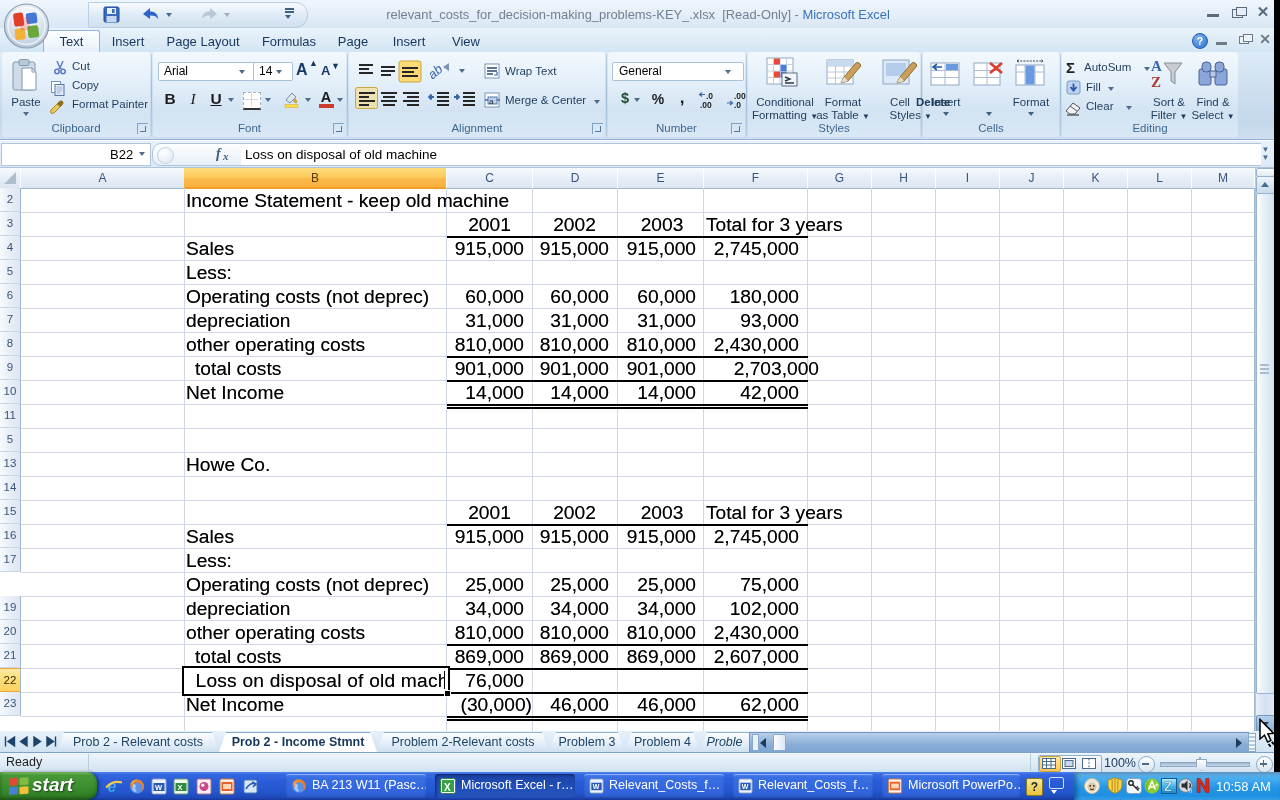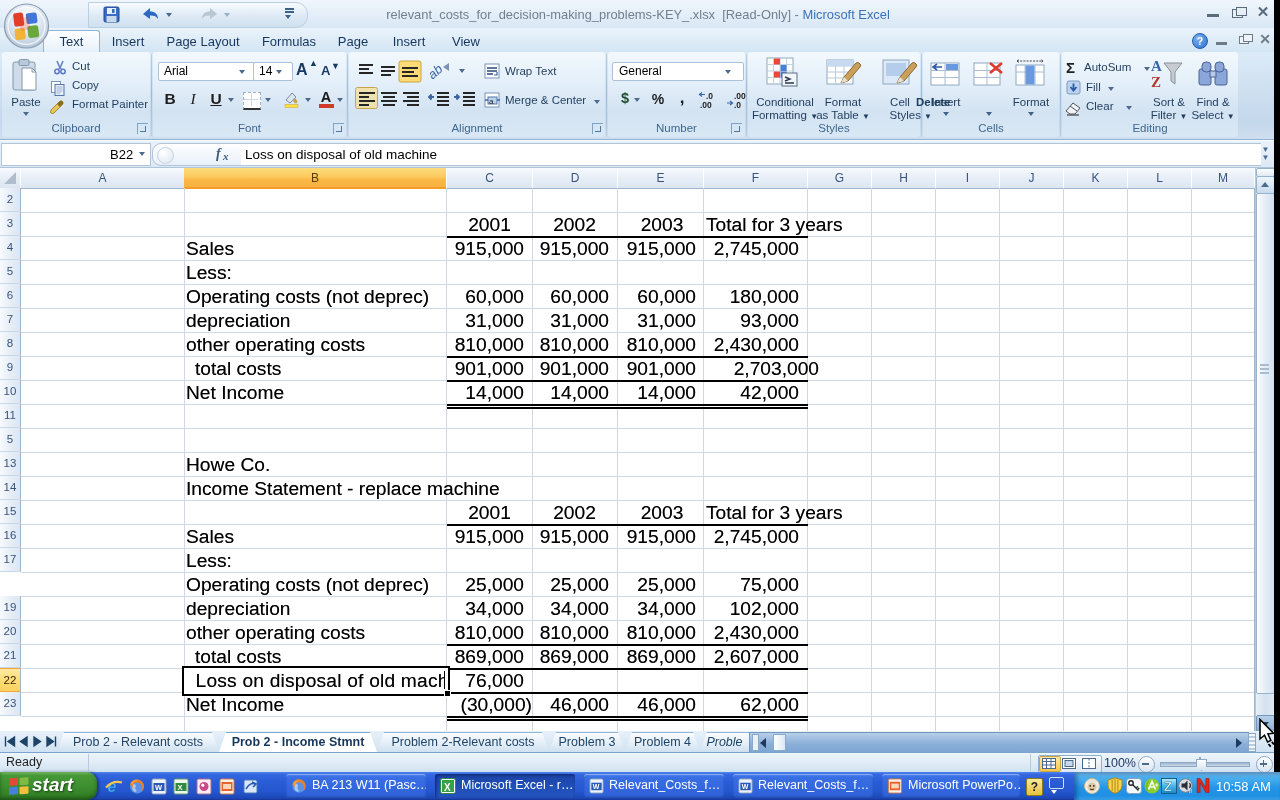--- a/index.html
+++ b/index.html
@@ -435,20 +435,21 @@
  <div class="rowhdr" style="top:308px;height:23px;line-height:23px;border-bottom:1px solid #c8d6e6;">14</div>
  <div class="rowhdr" style="top:332px;height:23px;line-height:23px;border-bottom:1px solid #c8d6e6;">15</div>
  <div class="rowhdr" style="top:356px;height:23px;line-height:23px;border-bottom:1px solid #c8d6e6;">16</div>
  <div class="rowhdr" style="top:380px;height:23px;line-height:23px;border-bottom:1px solid #c8d6e6;">17</div>
  <div class="rowhdr" style="top:404px;height:23px;line-height:23px;border-bottom:1px solid #c8d6e6;margin-top:30px;">18</div>
  <div class="rowhdr" style="top:428px;height:23px;line-height:23px;border-bottom:1px solid #c8d6e6;">19</div>
  <div class="rowhdr" style="top:452px;height:23px;line-height:23px;border-bottom:1px solid #c8d6e6;">20</div>
  <div class="rowhdr" style="top:476px;height:23px;line-height:23px;border-bottom:1px solid #c8d6e6;">21</div>
  <div class="rowhdr" style="top:500px;height:23px;line-height:23px;background:linear-gradient(#FEE9A2,#FCDC72 55%,#FBD260);border-top:1px solid #F0A73C;border-bottom:1px solid #F0A73C;width:20px;color:#3a2a00;height:22px;line-height:22px;">22</div>
  <div class="rowhdr" style="top:524px;height:23px;line-height:23px;border-bottom:1px solid #c8d6e6;">23</div>
+ <div class="ct" style="left:186px;top:21px;">Income Statement - keep old machine</div>
  <div class="ct" style="left:447px;top:45px;width:85px;text-align:center;">2001</div>
  <div class="ct" style="left:532px;top:45px;width:85px;text-align:center;">2002</div>
  <div class="ct" style="left:619px;top:45px;width:86px;text-align:center;">2003</div>
  <div class="ct" style="left:706px;top:45px;">Total for 3 years</div>
  <div class="ct" style="left:186px;top:69px;">Sales</div>
  <div class="ct num" style="left:447px;top:69px;width:77px;">915,000</div>
  <div class="ct num" style="left:532px;top:69px;width:77px;">915,000</div>
  <div class="ct num" style="left:617px;top:69px;width:79px;">915,000</div>
  <div class="ct num" style="left:703px;top:69px;width:96px;">2,745,000</div>
  <div class="ct" style="left:186px;top:93px;">Less:</div>
@@ -471,21 +472,20 @@
  <div class="ct num" style="left:447px;top:189px;width:77px;">901,000</div>
  <div class="ct num" style="left:532px;top:189px;width:77px;">901,000</div>
  <div class="ct num" style="left:617px;top:189px;width:79px;">901,000</div>
  <div class="ct num" style="left:703px;top:189px;width:96px;margin-left:20px;">2,703,000</div>
  <div class="ct" style="left:186px;top:213px;">Net Income</div>
  <div class="ct num" style="left:447px;top:213px;width:77px;">14,000</div>
  <div class="ct num" style="left:532px;top:213px;width:77px;">14,000</div>
  <div class="ct num" style="left:617px;top:213px;width:79px;">14,000</div>
  <div class="ct num" style="left:703px;top:213px;width:96px;">42,000</div>
  <div class="ct" style="left:186px;top:285px;">Howe Co.</div>
- <div class="ct" style="left:186px;top:309px;">Income Statement - replace machine</div>
  <div class="ct" style="left:447px;top:333px;width:85px;text-align:center;">2001</div>
  <div class="ct" style="left:532px;top:333px;width:85px;text-align:center;">2002</div>
  <div class="ct" style="left:619px;top:333px;width:86px;text-align:center;">2003</div>
  <div class="ct" style="left:706px;top:333px;">Total for 3 years</div>
  <div class="ct" style="left:186px;top:357px;">Sales</div>
  <div class="ct num" style="left:447px;top:357px;width:77px;">915,000</div>
  <div class="ct num" style="left:532px;top:357px;width:77px;">915,000</div>
  <div class="ct num" style="left:617px;top:357px;width:79px;">915,000</div>
  <div class="ct num" style="left:703px;top:357px;width:96px;">2,745,000</div>
  <div class="ct" style="left:186px;top:381px;">Less:</div>

